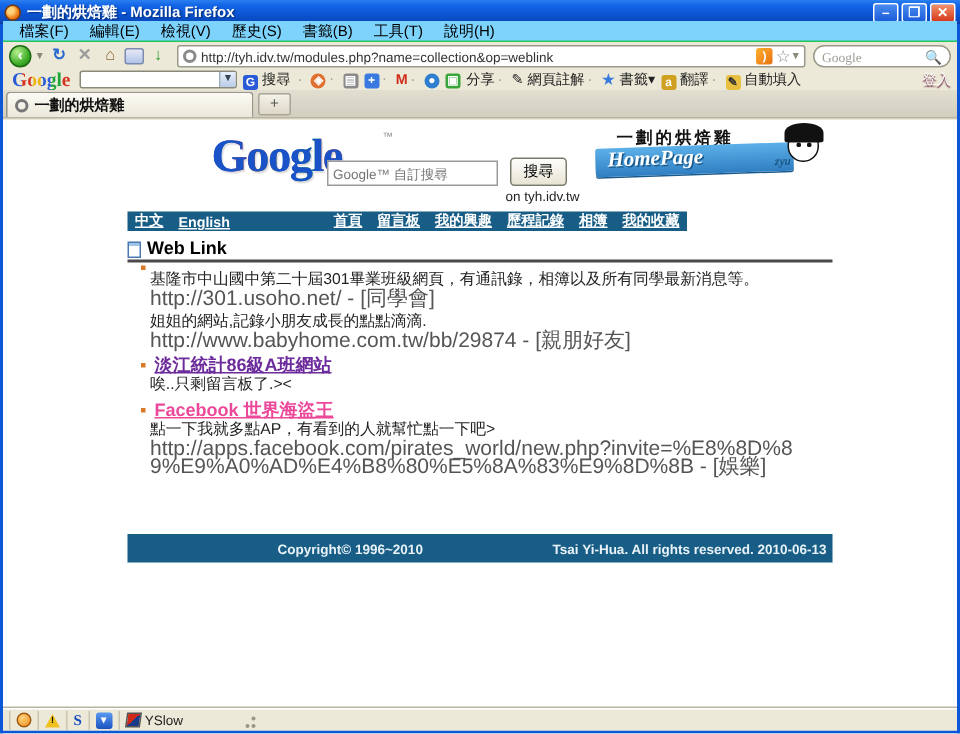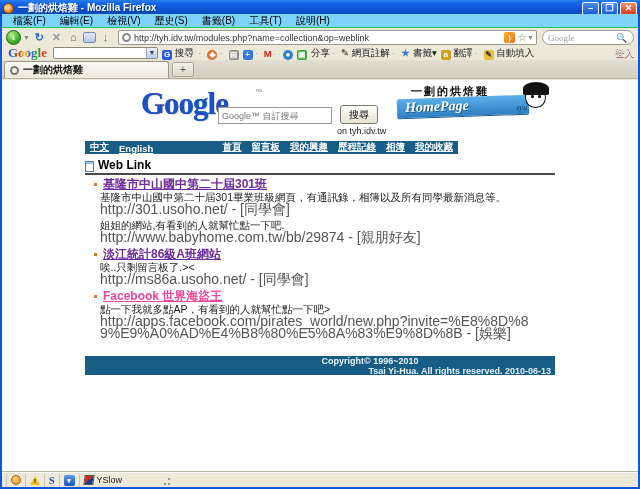--- a/index.html
+++ b/index.html
@@ -116,21 +116,21 @@
   .entry { margin-bottom:4px; }
   .entry .trow { display:flex; align-items:center; }
   .bullet { width:3px; height:3px; background:#d87a2a; margin:0 6px 0 9px; flex:none; }
   .ltitle { font-size:12px; font-weight:bold; text-decoration:underline; line-height:14px; white-space:nowrap; }
   .ltitle.visited { color:#6d2c9c; }
   .ltitle.fresh { color:#ec4899; }
   .ldesc { font-size:10.5px; color:#222; line-height:12px; margin-left:15px; }
   .lurl { font-size:14px; color:#555; line-height:12px; margin-left:15px; word-break:break-all; width:440px; }
 
   .pfooter { position:absolute; left:0; top:276px; width:470px; height:19px; background:#175d85;
-    display:flex; align-items:center; font-size:9px; font-weight:bold; color:#e8f2f8;flex-direction:column; }
+    display:flex; align-items:center; font-size:9px; font-weight:bold; color:#e8f2f8; }
   .pfooter .fl { margin-left:100px; }
   .pfooter .fr { margin-left:auto; margin-right:4px; }
 
   
   .statusbar { position:absolute; left:0; right:0; bottom:0; height:15px; background:#ece9d8; border-top:1px solid #fff;
     box-shadow:0 -1px 0 #b8b4a4; display:flex; align-items:center; font-size:10px; color:#000; padding-left:4px; }
   .statusbar .stat { flex:1; }
   .sicons { display:flex; align-items:center; border-left:1px solid #c8c4b0; padding:0 4px; height:13px; }
   .smiley { width:10px; height:10px; border-radius:50%; background:radial-gradient(circle at 35% 30%,#ffd27a,#f09020); border:1px solid #a05a10; }
   .warn { width:0; height:0; border-left:5px solid transparent; border-right:5px solid transparent; border-bottom:9px solid #f0c020; position:relative; }
@@ -256,36 +256,34 @@
       <div class="sechead">
         <span class="pageico"></span>
         <span class="st">Web Link</span>
       </div>
       <div class="secline"></div>
 
       <div class="links">
         <div class="entry">
           <div class="trow">
               <span class="bullet"></span>
-            <a class="ltitle visited">基隆市中山國中第二十屆301班</a>
             </div>
           <div class="ldesc">基隆市中山國中第二十屆301畢業班級網頁，有通訊錄，相簿以及所有同學最新消息等。</div>
           <div class="lurl">http://301.usoho.net/ - [同學會]</div>
         </div>
         <div class="entry">
-          <div class="ldesc">姐姐的網站,有看到的人就幫忙點一下吧.</div>
+          <div class="ldesc">姐姐的網站,記錄小朋友成長的點點滴滴.</div>
           <div class="lurl">http://www.babyhome.com.tw/bb/29874 - [親朋好友]</div>
         </div>
         <div class="entry">
           <div class="trow">
               <span class="bullet"></span>
             <a class="ltitle visited">淡江統計86級A班網站</a>
             </div>
           <div class="ldesc">唉..只剩留言板了.&gt;&lt;</div>
-          <div class="lurl">http://ms86a.usoho.net/ - [同學會]</div>
         </div>
         <div class="entry">
           <div class="trow">
               <span class="bullet"></span>
             <a class="ltitle fresh">Facebook 世界海盜王</a>
             </div>
           <div class="ldesc">點一下我就多點AP，有看到的人就幫忙點一下吧&gt;</div>
           <div class="lurl">http://apps.facebook.com/pirates_world/new.php?invite=%E8%8D%89%E9%A0%AD%E4%B8%80%E5%8A%83%E9%8D%8B - [娛樂]</div>
         </div>
       </div>

